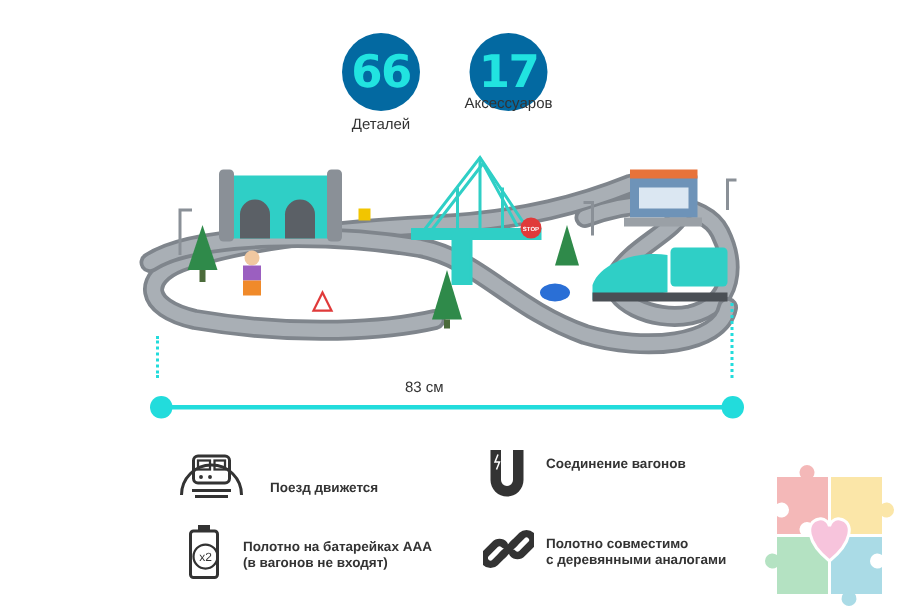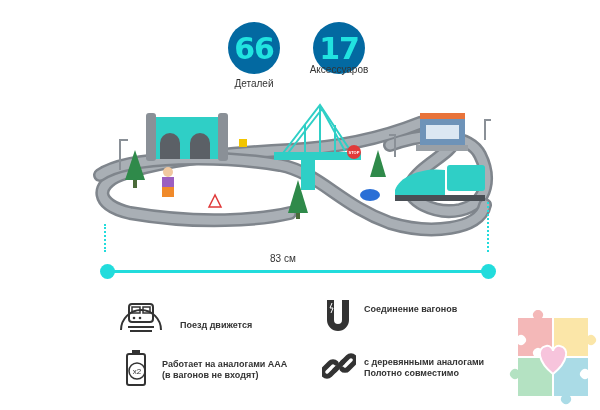--- a/index.html
+++ b/index.html
@@ -123,34 +123,34 @@
   <div>Соединение вагонов</div>
 </div>
 
 <svg class="icon" style="left:124px;top:349px;" width="26" height="38" viewBox="0 0 26 38">
   <rect x="8" y="1" width="8" height="4" fill="#333"></rect>
   <rect x="3" y="5" width="18" height="31" rx="2" fill="none" stroke="#333" stroke-width="2"></rect>
   <circle cx="13" cy="22" r="8" fill="none" stroke="#333" stroke-width="1.5"></circle>
   <text x="13" y="25" font-size="8" text-anchor="middle" fill="#333" font-family="Liberation Sans, sans-serif">x2</text>
 </svg>
 <div class="feat-text" style="left:162px;top:359px;">
-  <div>Работает на аналогами ААА</div>
+  <div>Полотно на батарейках ААА</div>
   <div>(в вагонов не входят)</div>
 </div>
 
 <svg class="icon" style="left:322px;top:349px;" width="34" height="34" viewBox="0 0 34 34">
   <g fill="none" stroke="#333" stroke-width="5" stroke-linecap="round">
     <path d="M14,20 L8,26 A4,4 0 0 1 2,20 L8,14 A4,4 0 0 1 14,14"></path>
     <path d="M20,14 L26,8 A4,4 0 0 1 32,14 L26,20 A4,4 0 0 1 20,20"></path>
     <line x1="13" y1="21" x2="21" y2="13"></line>
   </g>
 </svg>
 <div class="feat-text" style="left:364px;top:357px;">
+  <div>Полотно совместимо</div>
   <div>с деревянными аналогами</div>
-  <div>Полотно совместимо</div>
 </div>
 
 <svg class="abs" style="left:508px;top:310px;" width="90" height="98" viewBox="0 0 90 98">
   <path d="M10,8 H26 a5,5 0 1 1 8,0 H44 V46 H34 a5,5 0 1 0 -8,0 H10 V34 a5,5 0 1 0 0,-8 Z" fill="#f4b8b8"></path>
   <path d="M46,8 H80 V26 a5,5 0 1 1 0,8 V46 H46 Z" fill="#fbe6a8"></path>
   <path d="M10,48 H44 V86 H10 V68 a5,5 0 1 1 0,-8 Z" fill="#b4e2c2"></path>
   <path d="M46,48 H80 V60 a5,5 0 1 0 0,8 V86 H62 a5,5 0 1 1 -8,0 H46 Z" fill="#aadbe6"></path>
   <path d="M45,64 C30,52 28,38 38,36 C42,35 45,39 45,41 C45,39 48,35 52,36 C62,38 60,52 45,64 Z" fill="#f7c4dc" stroke="#ffffff" stroke-width="2"></path>
 </svg>
 

